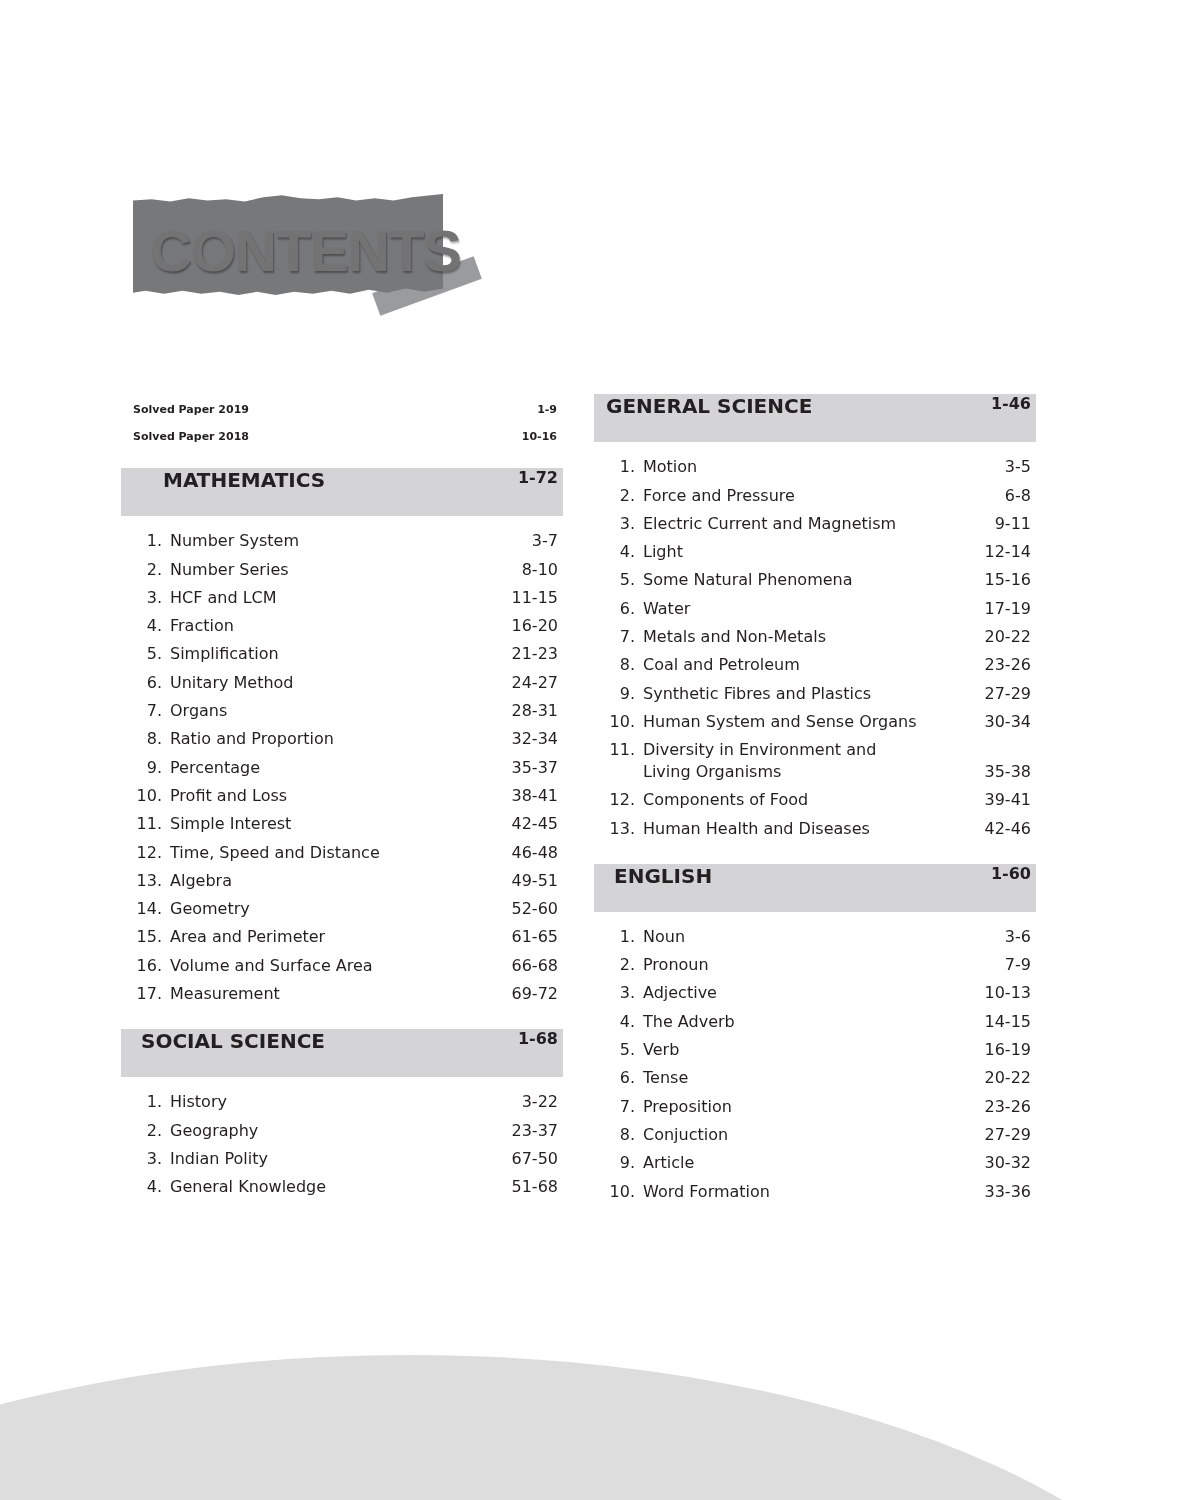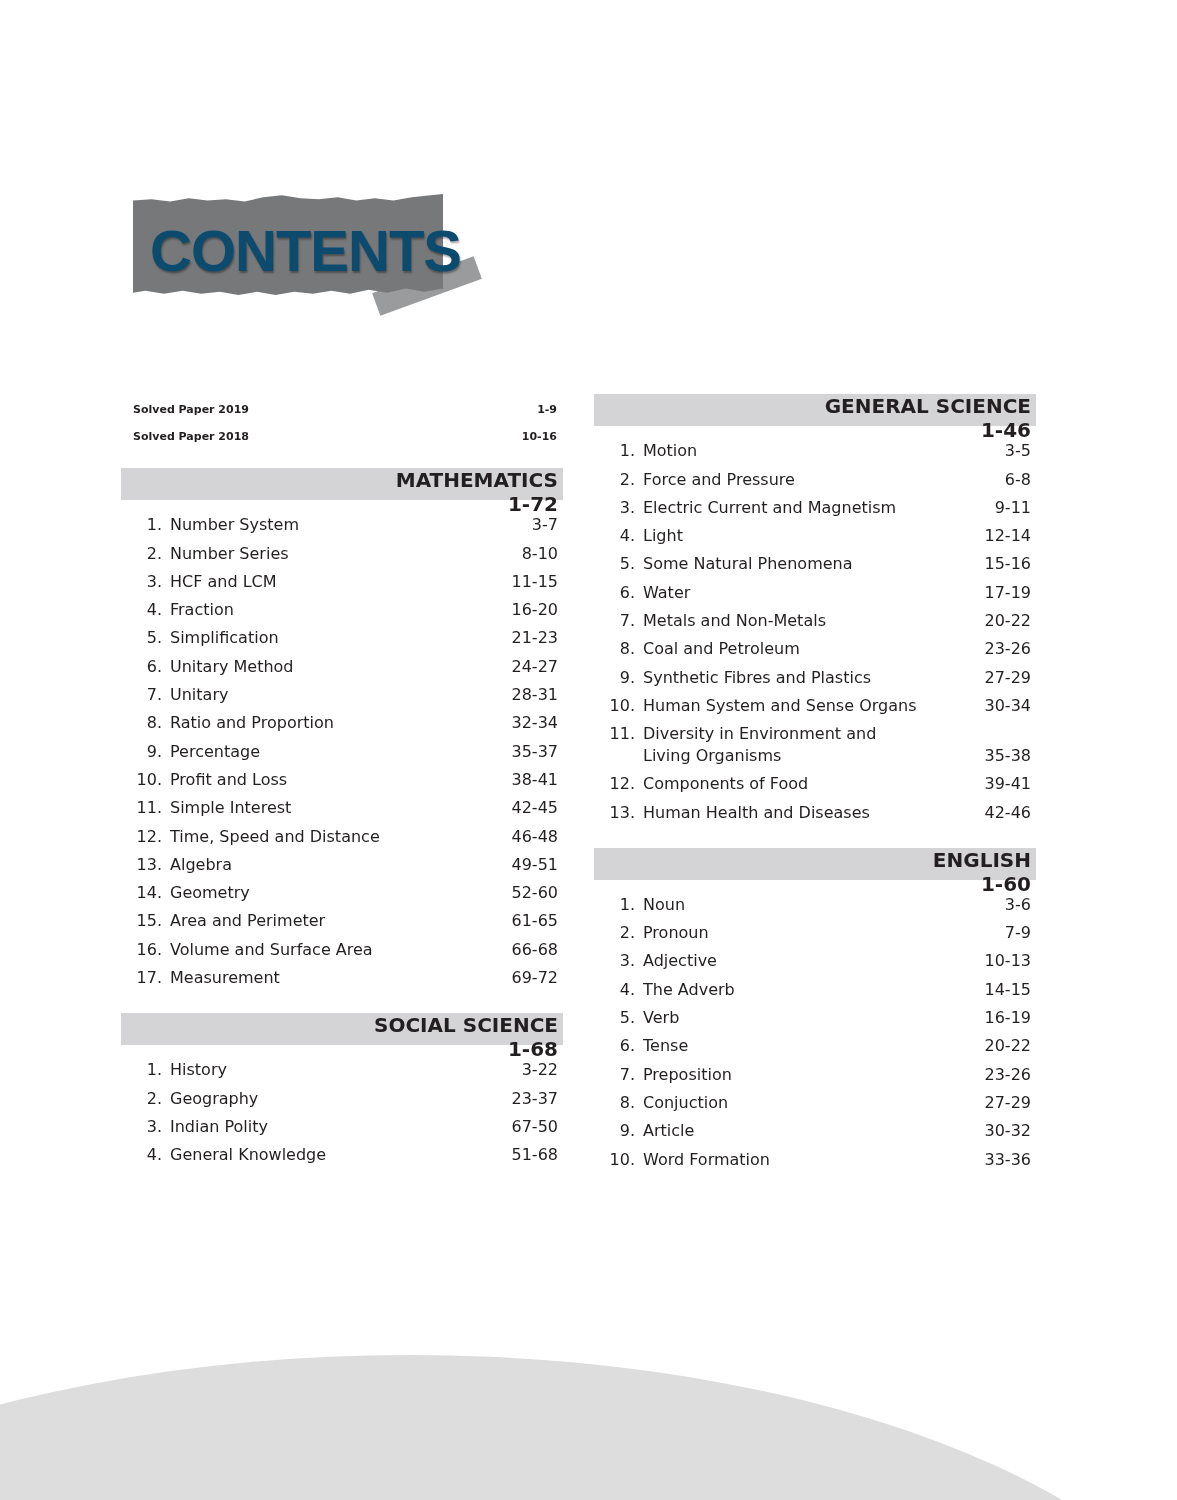--- a/index.html
+++ b/index.html
@@ -18,37 +18,37 @@
     box-shadow: 2px 3px 4px rgba(0,0,0,0.35);
     clip-path: polygon(0% 8%, 6% 7%, 12% 9%, 18% 6%, 24% 8%, 30% 7%, 36% 9%, 42% 5%, 48% 3%, 54% 6%, 60% 7%, 66% 5%, 72% 8%, 78% 6%, 84% 8%, 90% 5%, 96% 3%, 100% 2%, 100% 92%, 94% 95%, 88% 92%, 82% 96%, 76% 93%, 70% 97%, 64% 94%, 58% 97%, 52% 95%, 46% 98%, 40% 95%, 34% 98%, 28% 95%, 22% 97%, 16% 94%, 10% 97%, 4% 94%, 0% 96%);
   }
   .tape {
     position: absolute; left: 240px; top: 82px; width: 108px; height: 24px;
     background: #8f9092; transform: rotate(-20deg); opacity: 0.9;
   }
   .banner-title {
     position: absolute; left: 17px; top: 25px;
     font-family: "Liberation Sans", sans-serif; font-weight: bold;
-    font-size: 58px; letter-spacing: -1px; color: #0c4a6e;
+    font-size: 58px; letter-spacing: -1px; color: #737373;
     text-shadow: 1px 2px 2px rgba(0,0,0,0.35);
   }
   .col { position: absolute; width: 442px; }
   .col-left { left: 121px; top: 396px; }
   .col-right { left: 594px; top: 394px; }
 
   .solved-row {
     display: flex; justify-content: space-between;
     padding: 0 6px 0 12px; font-weight: bold; font-size: 11px; height: 27px; line-height: 27px;
   }
   .section-head {
-    display: flex; justify-content: space-between; align-items: flex-end;
-    background: #d4d4d6; height: 32px; padding: 0 5px 0 12px;
-    font-weight: bold; font-size: 20px; flex-direction: column;
-  }
-  .section-head .range { font-size: 20px; }
+    display: flex; justify-content: space-between; align-items: flex-start;
+    background: #d4d4d6; height: 48px; padding: 0 5px 0 12px;
+    font-weight: bold; font-size: 20px;
+  }
+  .section-head .range { font-size: 16px; }
   .list { padding-top: 8px; }
   .item {
     display: flex; justify-content: space-between; align-items: flex-end;
     font-size: 16px; line-height: 22px; min-height: 28.3px;
     padding: 0 5px 0 0; color: #231f20;
   }
   .item .left { display: flex; }
   .item .num { width: 49px; text-align: right; padding-right: 8px; box-sizing: border-box; }
   .item .label { white-space: pre-line; }
   .item .pages { text-align: center; }
@@ -120,21 +120,21 @@
       <div class="item">
         <div class="left">
           <span class="num">6.</span>
           <span class="label">Unitary Method</span>
         </div>
         <span class="pages">24-27</span>
       </div>
       <div class="item">
         <div class="left">
           <span class="num">7.</span>
-          <span class="label">Unitary</span>
+          <span class="label">Organs</span>
         </div>
         <span class="pages">28-31</span>
       </div>
       <div class="item">
         <div class="left">
           <span class="num">8.</span>
           <span class="label">Ratio and Proportion</span>
         </div>
         <span class="pages">32-34</span>
       </div>

